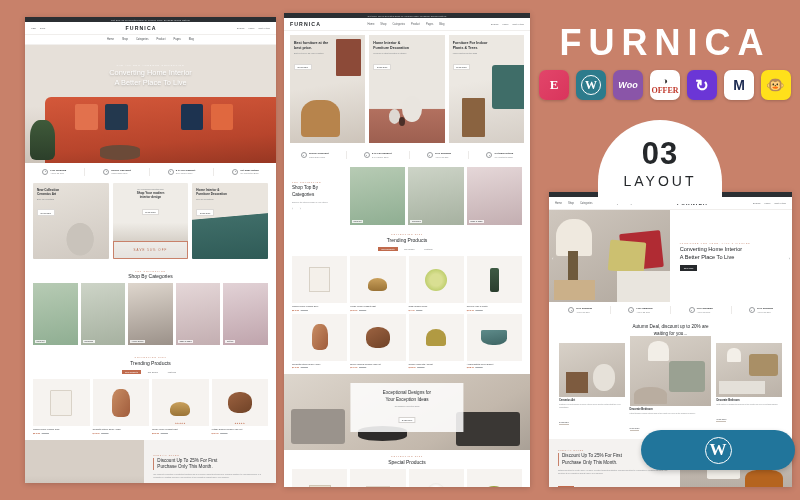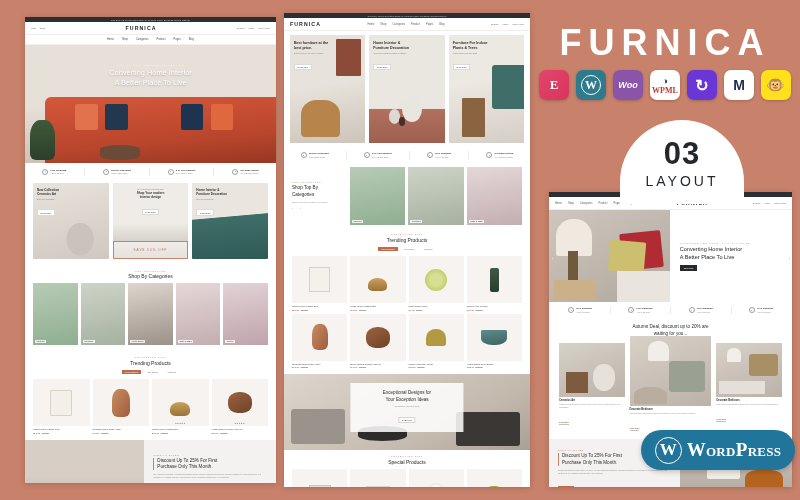--- a/index.html
+++ b/index.html
@@ -239,21 +239,21 @@
   }
   .plug.elementor { background: linear-gradient(135deg,#e2456a,#d9355c); }
   .plug.wordpress { background: #2d7b8c; }
   .plug.woo { background: #8a55a8; font-size: 9px; }
   .plug.wpml { background: #ffffff; color: #c0392b; font-size: 8px; flex-direction: column; gap:0;}
   .plug.revslider { background: #6b36d6; }
   .plug.mega { background: #ffffff; }
   .plug.mailchimp { background: #ffe01b; }
 
   .badge03 {
-    position: absolute; left: 620px; top: 120px;
+    position: absolute; left: 598px; top: 120px;
     width: 124px; height: 84px;
     background: #ffffff; border-radius: 62px / 62px 62px 0 0;
     display: flex; flex-direction: column; align-items: center;
     justify-content: center; gap: 1px;
   }
   .badge03 .n { font-size: 31px; font-weight: 700; color: #25282b; letter-spacing: 1px;}
   .badge03 .l { font-size: 14px; letter-spacing: 3px; color: #25282b; }
 
   .wpbadge {
     position: absolute; left: 641px; top: 430px;
@@ -839,34 +839,33 @@
     <span style="font-family:'Liberation Serif',serif;">E</span>
     </div>
   <div class="plug wordpress">
     <span style="width:20px;height:20px;border-radius:50%;border:1.4px solid #fff;display:flex;align-items:center;justify-content:center;font-family:'Liberation Serif',serif;font-size:12px;">W</span>
     </div>
   <div class="plug woo">
     <span style="font-style:italic;">Woo</span>
     </div>
   <div class="plug wpml">
     <span style="font-size:9px;color:#333;">◑</span>
-    <span style="font-family:'Liberation Serif',serif;">WPML</span>
+    <span style="font-family:'Liberation Serif',serif;">OFFER</span>
     </div>
   <div class="plug revslider">
     <span style="font-size:16px;">↻</span>
     </div>
   <div class="plug mega">
     <span style="color:#1d2b52;font-size:14px;">M</span>
     </div>
   <div class="plug mailchimp">
     <span style="font-size:15px;">🐵</span>
     </div>
 </div>
 
 <div class="badge03">
   <div class="n">03</div>
   <div class="l">LAYOUT</div>
 </div>
 
 <div class="wpbadge">
   <div class="wpmark">W</div>
-  <div class="wptext">WordPress</div>
 </div>
 
 </body></html>

